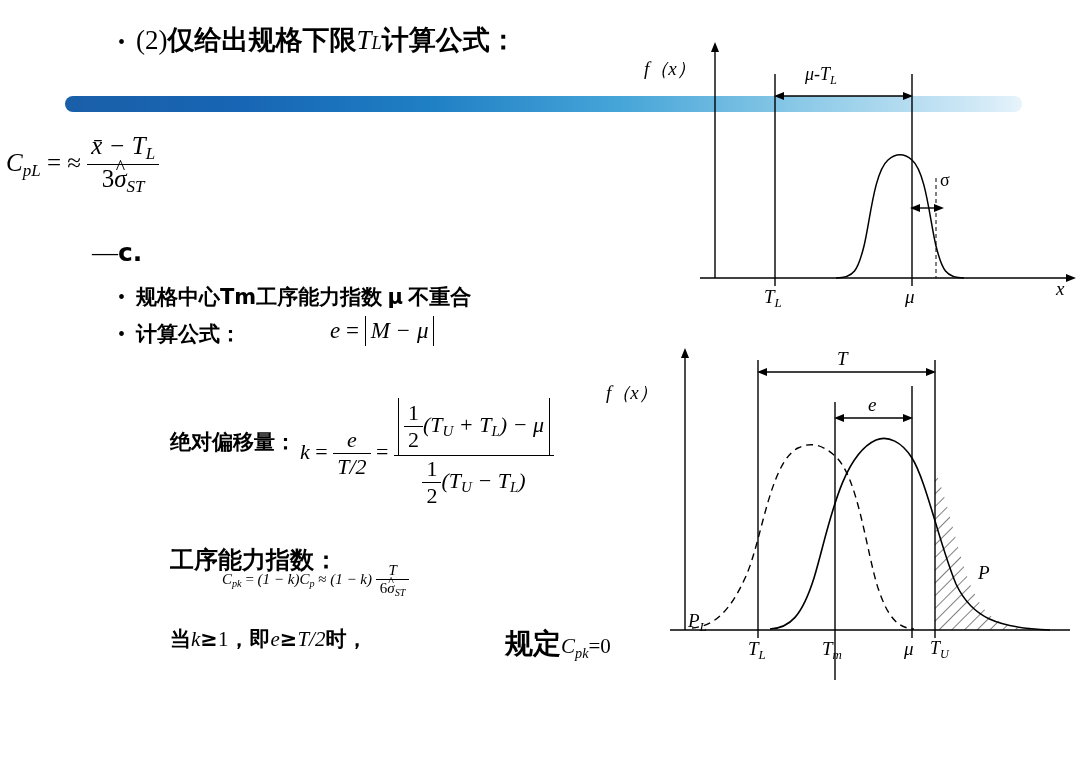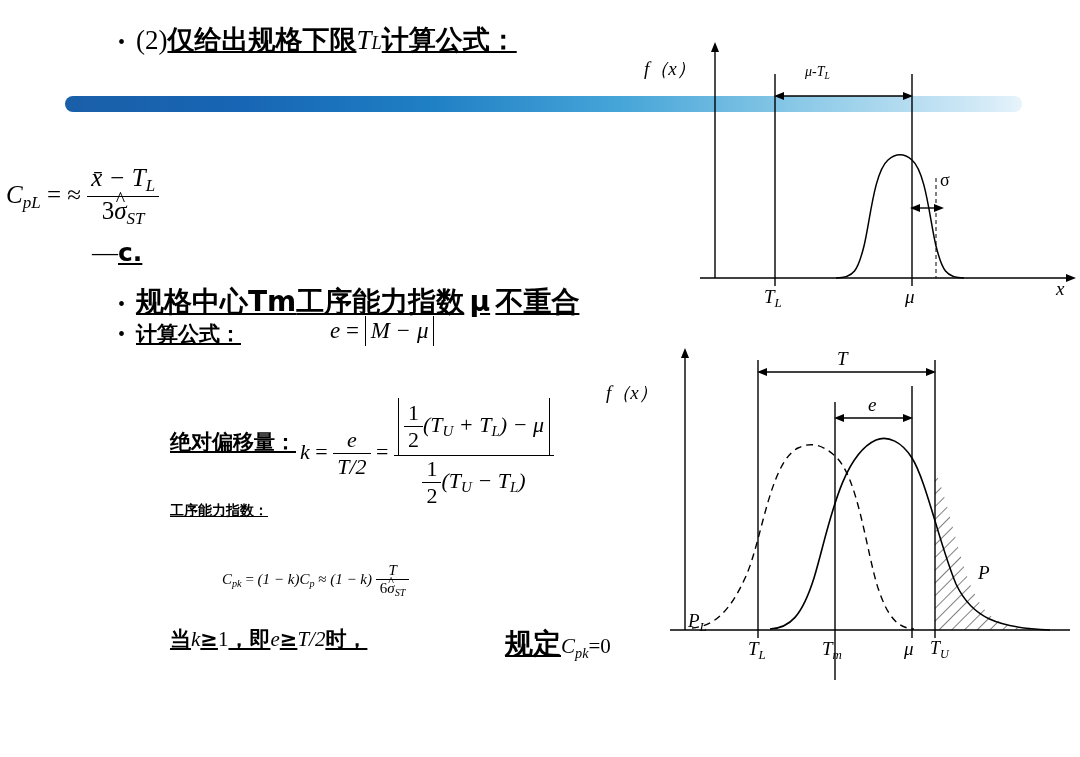--- a/index.html
+++ b/index.html
@@ -37,21 +37,20 @@
   }
   .dash-mark {
     display: inline-block;
     width: 26px;
     font-size: 26px;
     line-height: 1;
   }
   .cn {
     font-family: "DejaVu Sans", "Liberation Sans", sans-serif;
     font-weight: bold;
-    text-decoration: underline;
   }
   .title-line {
     left: 118px;
     top: 22px;
     font-size: 27px;
   }
   .title-line .cn { font-size: 27px; }
   .mathi { font-style: italic; font-family: "Liberation Serif", serif; }
   .sub { font-size: 0.68em; vertical-align: -0.32em; font-style: italic; }
 
@@ -60,21 +59,21 @@
     top: 238px;
     font-size: 25px;
   }
   .row-c .cn { font-size: 25px; }
 
   .row-tm {
     left: 118px;
     top: 283px;
     font-size: 21px;
   }
-  .row-tm .cn { font-size: 28px; }
+  .row-tm .cn { font-size: 21px; }
 
   .row-formula {
     left: 118px;
     top: 320px;
     font-size: 21px;
   }
   .row-formula .cn { font-size: 21px; }
 
   .label-abs {
     position: absolute;
@@ -86,22 +85,22 @@
   .label-coef {
     position: absolute;
     left: 170px;
     top: 428px;
     font-size: 21px;
   }
 
   .label-cap {
     position: absolute;
     left: 170px;
-    top: 502px;
-    font-size: 14px;
+    top: 544px;
+    font-size: 24px;
   }
 
   .label-cond {
     position: absolute;
     left: 170px;
     top: 625px;
     font-size: 21px;
     white-space: nowrap;
   }
   .label-cond .cn { font-size: 21px; }
@@ -144,21 +143,20 @@
   .eqline {
     position: absolute;
     white-space: nowrap;
     font-family: "Liberation Serif", serif;
   }
 
   .eq-cpl {
     left: 6px;
     top: 132px;
     font-size: 25px;
-    margin-top: 32px;
   }
   .eq-e {
     left: 330px;
     top: 316px;
     font-size: 23px;
   }
   .eq-k {
     left: 300px;
     top: 398px;
     font-size: 22px;
@@ -315,21 +313,21 @@
 
       <line x1="296" y1="140" x2="296" y2="240" stroke="#000" stroke-width="1" stroke-dasharray="4,3"></line>
 
       <line x1="274" y1="170" x2="300" y2="170" stroke="#000" stroke-width="1.4"></line>
       <polygon points="270,170 280,166 280,174" fill="#000"></polygon>
       <polygon points="304,170 294,166 294,174" fill="#000"></polygon>
     </svg>
 
     <div class="fig-label" style="left:4px; top:18px; font-size:19px; font-style:italic;">f（x）</div>
     <div class="fig-label" style="left:416px; top:240px; font-size:19px; font-style:italic;">x</div>
-    <div class="fig-label" style="left:165px; top:26px; font-size:14px;">
+    <div class="fig-label" style="left:165px; top:26px; font-size:18px;">
       <span class="mathi">μ-T</span><span class="sub">L</span>
     </div>
     <div class="fig-label" style="left:300px; top:132px; font-size:18px;">σ</div>
     <div class="fig-label" style="left:124px; top:248px; font-size:19px;">
       <span class="mathi">T</span><span class="sub">L</span>
     </div>
     <div class="fig-label" style="left:265px; top:248px; font-size:19px; font-style:italic;">μ</div>
   </div>
 
   <div class="figure" style="left:630px; top:340px; width:450px; height:370px;">

